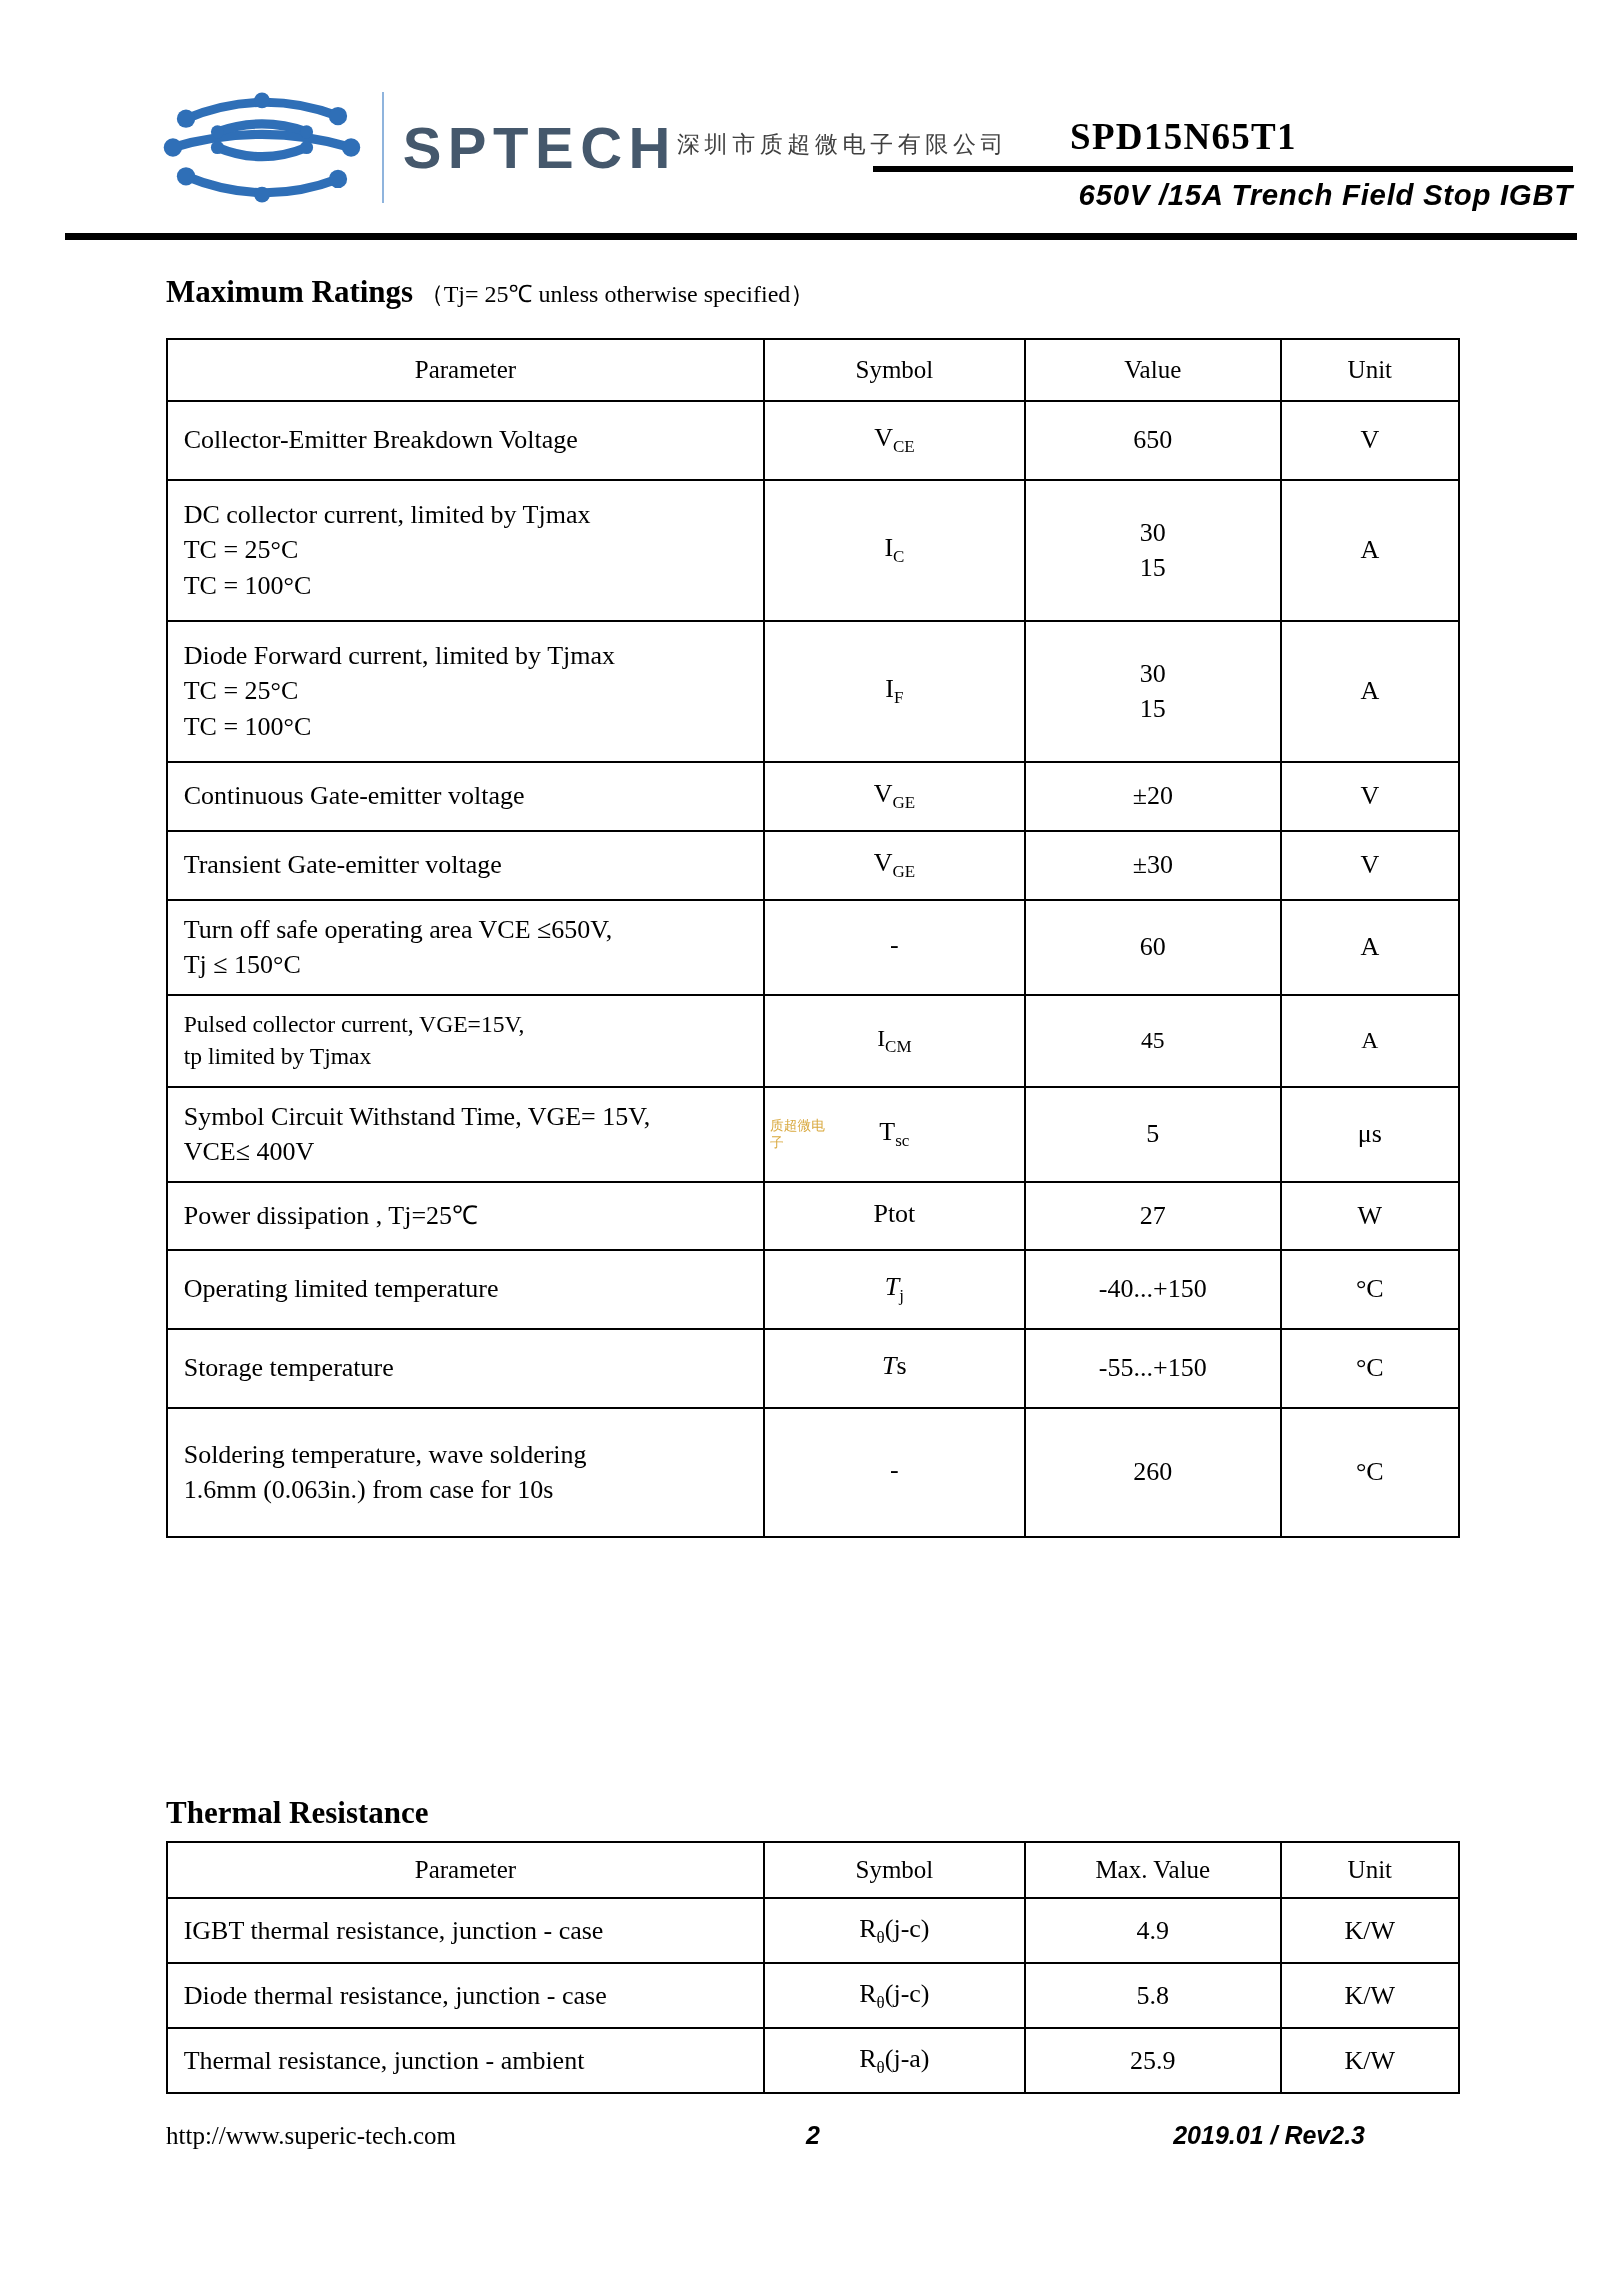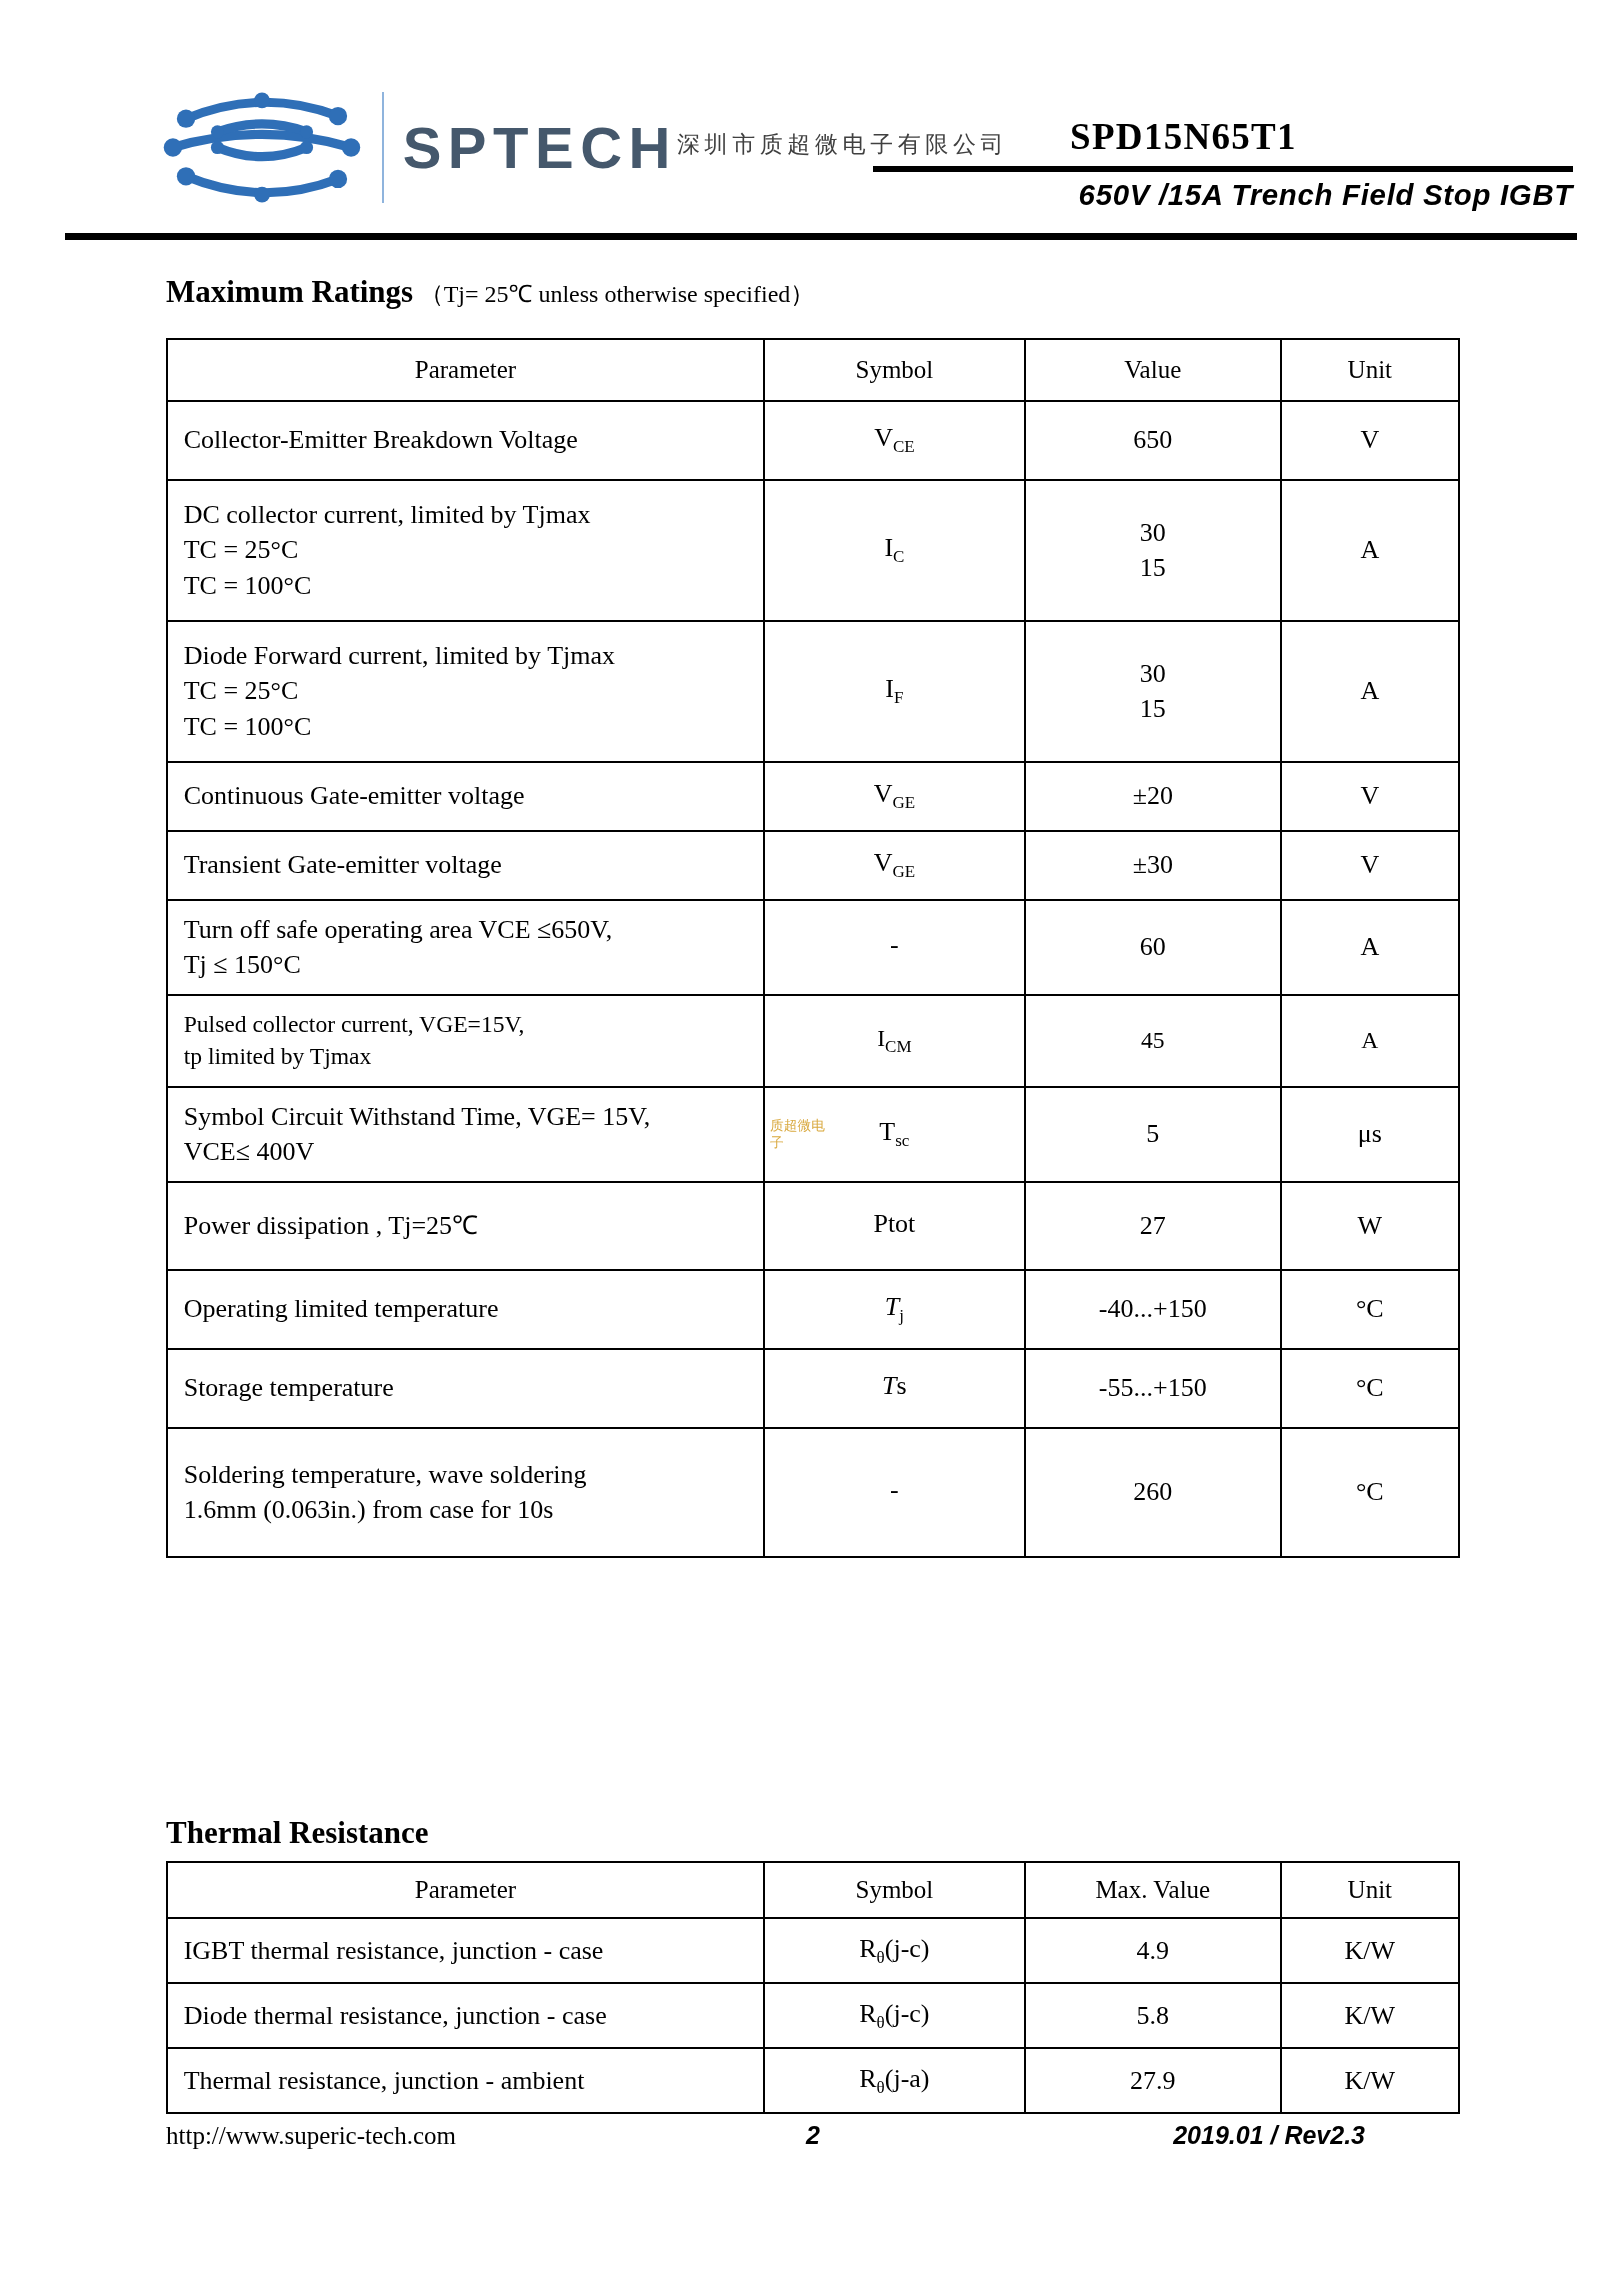--- a/index.html
+++ b/index.html
@@ -57,21 +57,21 @@
   tr.small td { font-size:23.6px; }
 
   .mr-table { margin-top:27.5px; }
   tr.hrow { height:62px; }
   tr.r1 { height:79px; }
   tr.r2, tr.r3 { height:141px; }
   tr.r4, tr.r5 { height:69px; }
   tr.r6 { height:95px; }
   tr.r7 { height:92px; }
   tr.r8 { height:95px; }
-  tr.r9 { height:88px; }
+  tr.r9 { height:68px; }
   tr.r10, tr.r11 { height:79px; }
   tr.r12 { height:129px;padding-left:46px; }
 
   .watermark {
     position:absolute; left:5.2px; top:50%; transform:translateY(-50%);
     color:#d9a93f; font-size:13.7px; line-height:1.25; width:62px;
     text-align:left; pointer-events:none;
   }
 
   .thermal-heading { margin-top:257px; }
@@ -287,21 +287,21 @@
       <tr class="tr2">
         <td class="c-param">Diode thermal resistance,  junction - case</td>
         <td class="c-sym"><span>R</span><sub class="sym-sub">θ</sub><span>(j-c)</span></td>
         <td class="c-val">5.8</td>
         <td class="c-unit">K/W</td>
       </tr>
 
       <tr class="tr3">
         <td class="c-param">Thermal resistance,  junction - ambient</td>
         <td class="c-sym"><span>R</span><sub class="sym-sub">θ</sub><span>(j-a)</span></td>
-        <td class="c-val">27.9</td>
+        <td class="c-val">25.9</td>
         <td class="c-unit">K/W</td>
       </tr>
     </tbody>
       </table>
 
   </div>
 
   <div class="footer">
     <span class="footer-url">http://www.superic-tech.com</span>
     <span class="footer-page">2</span>

